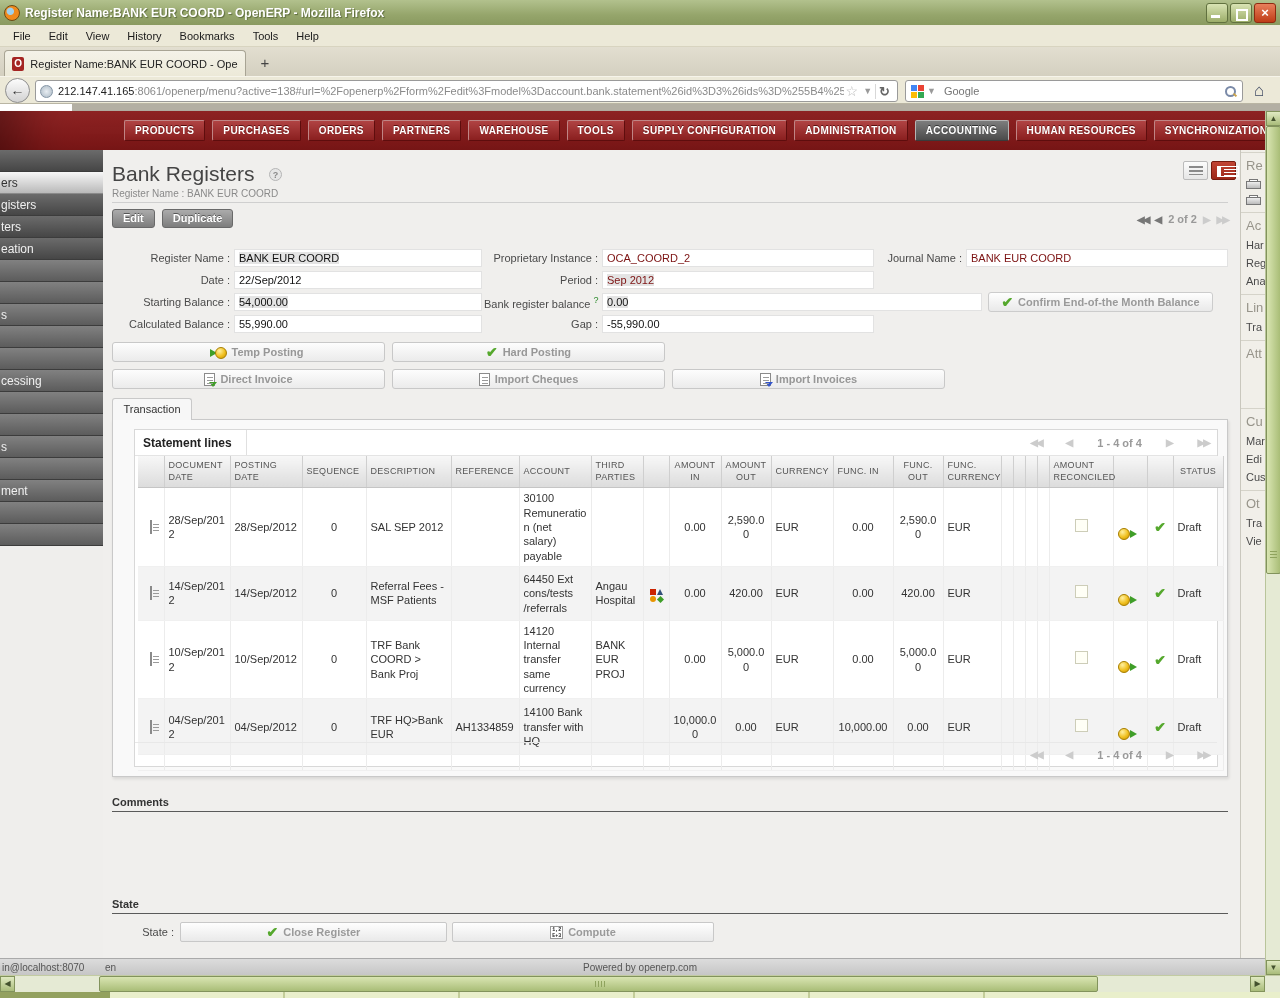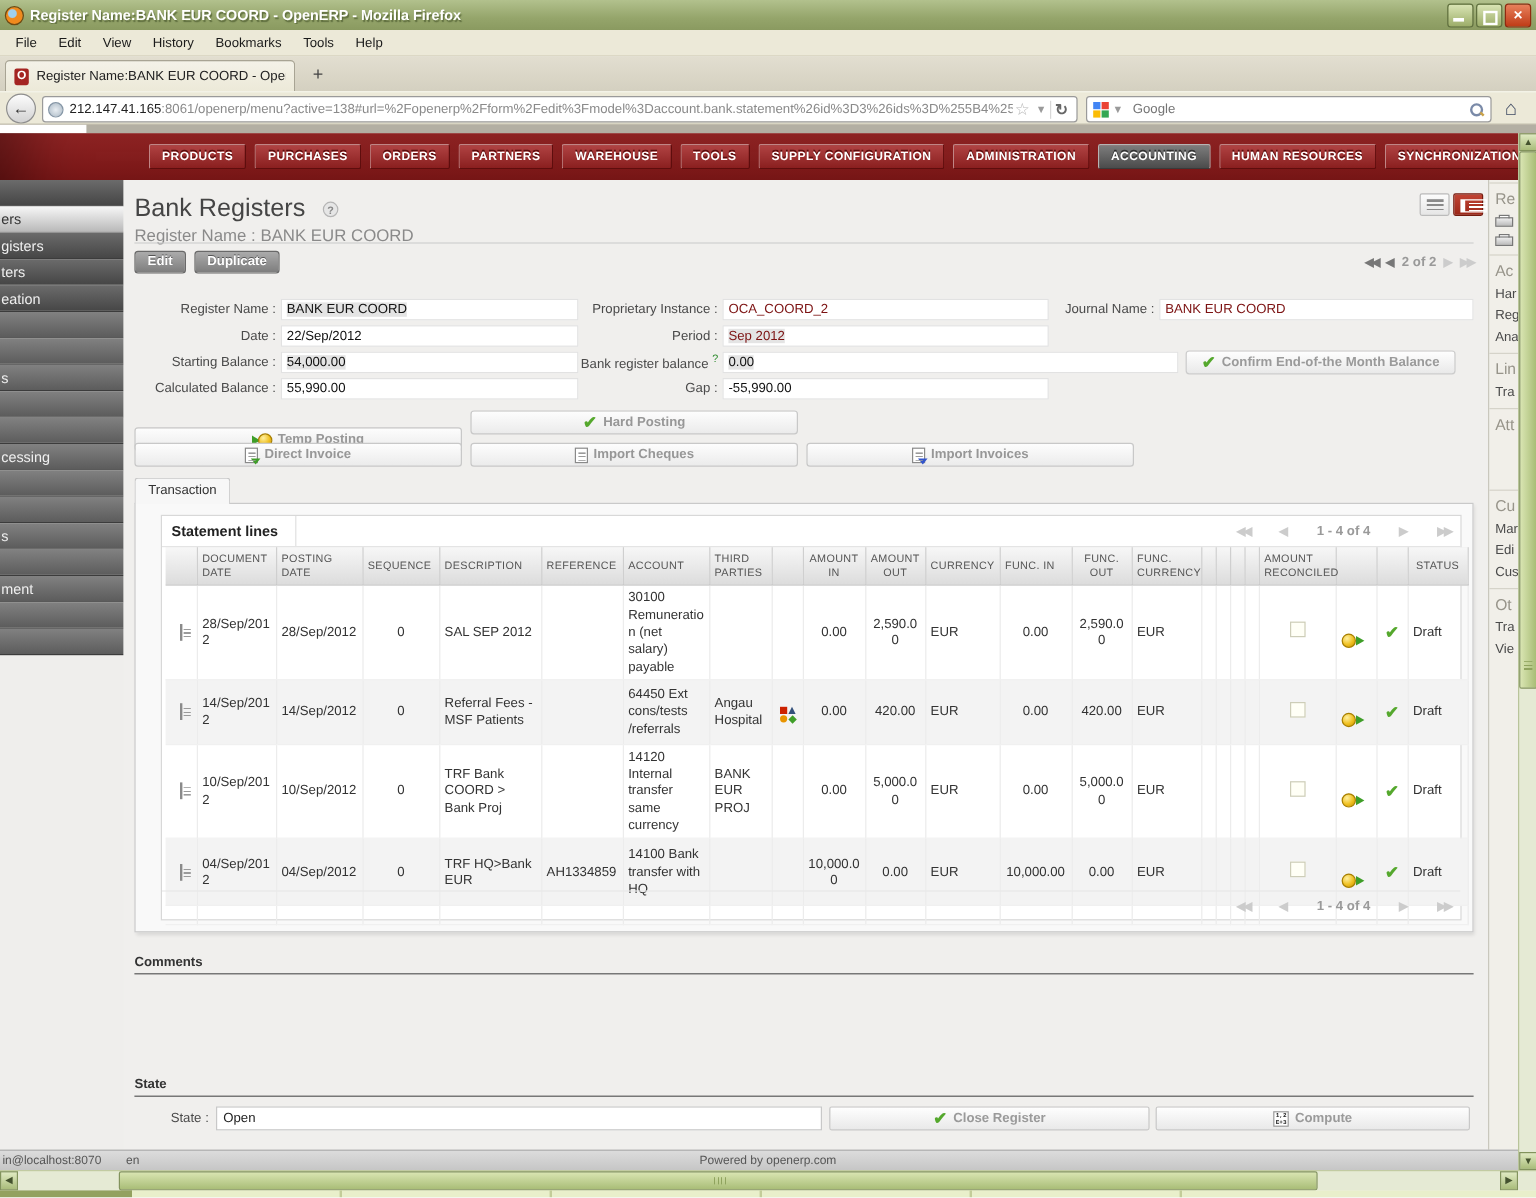--- a/index.html
+++ b/index.html
@@ -70,21 +70,21 @@
   .rsb-h { font-size:13px; color:#97948a; padding:5px 0 3px 5px; border-top:1px solid #d5d3c9; margin-top:4px; white-space:nowrap; }
   .rsb-i { font-size:11px; color:#4a4a4a; padding:3px 0 3px 5px; white-space:nowrap; display:flex; align-items:center; gap:3px; }
   .printer { width:13px; height:10px; position:relative; flex:none; }
   .printer::before { content:""; position:absolute; left:3px; top:0; width:7px; height:4px; background:#fff; border:1px solid #777; }
   .printer::after { content:""; position:absolute; left:0; bottom:0; width:13px; height:6px; background:linear-gradient(#eee,#bbb); border:1px solid #777; }
 
   
   .main { position:absolute; left:103px; top:0; width:1137px; height:808px; background:#f0efed; }
   .pg-title { position:absolute; left:9px; top:12px; font-size:21px; color:#454545; }
   .helpb { position:absolute; left:166px; top:18px; width:13px; height:13px; border-radius:50%; background:#e6e6e6; border:1px solid #b5b5b5; color:#888; font-size:9px; font-weight:bold; text-align:center; line-height:12px; }
-  .pg-sub { position:absolute; left:9px; top:38px; font-size:14px; color:#8a8a8a; }
+  .pg-sub { position:absolute; left:9px; top:38px; font-size:10px; color:#8a8a8a; }
   .pg-hr { position:absolute; left:9px; top:52px; width:1116px; border-top:1px solid #cfcfcf; }
   .viewsw { position:absolute; left:1080px; top:11px; display:flex; gap:3px; }
   .vbtn { width:25px; height:19px; border-radius:2px; position:relative; }
   .vbtn.list { background:linear-gradient(#fcfcfc,#e6e6e6); border:1px solid #bbb; }
   .vbtn.list::after { content:""; position:absolute; left:5px; top:4px; width:14px; height:9px; background:repeating-linear-gradient(to bottom,#8a8a8a 0 2px,transparent 2px 4px); }
   .vbtn.form { background:linear-gradient(#c14434,#9c2718); border:1px solid #751a0e; }
   .vbtn.form::after { content:""; position:absolute; left:5px; top:4px; width:14px; height:9px; border:1px solid #fff; background:repeating-linear-gradient(to bottom,transparent 0 2px,#fff 2px 3px); background-clip:content-box; padding-left:3px; border-left-width:4px; }
   .gbtn { display:inline-block; background:linear-gradient(#ababab,#7d7d7d); border:1px solid #696969; border-radius:3px; color:#fff; font-weight:bold; font-size:11px; text-shadow:0 -1px 0 #555; padding:2px 10px 3px; }
   .hdr-btns { position:absolute; left:9px; top:59px; display:flex; gap:7px; }
   .pager { position:absolute; top:63px; right:12px; font-size:11px; color:#999; font-weight:bold; display:flex; align-items:center; gap:6px; }
@@ -300,21 +300,21 @@
             <span>Confirm End-of-the Month Balance</span>
           </span>
       </div>
       <div class="frow" style="top:165px;">
         <span class="flbl w-l1">Calculated Balance :</span>
         <span class="fbox w-b1">55,990.00</span>
         <span class="flbl w-l2">Gap :</span>
         <span class="fbox w-b2">-55,990.00</span>
       </div>
 
-      <div class="abtn" style="left:9px;top:206px;padding-left:16px;">
+      <div class="abtn" style="left:9px;top:192px;padding-left:16px;">
           <span class="coin"></span>
           <span>Temp Posting</span>
         </div>
       <div class="abtn" style="left:289px;top:192px;">
           <span class="check"></span>
           <span>Hard Posting</span>
         </div>
       <div class="abtn" style="left:9px;top:219px;">
           <span class="docic green"></span>
           <span>Direct Invoice</span>
@@ -541,21 +541,20 @@
         </div>
       </div>
 
       <div class="sect-lbl" style="top:646px;">Comments</div>
       <div class="sect-hr" style="top:661px;"></div>
 
       <div class="sect-lbl" style="top:748px;">State</div>
       <div class="sect-hr" style="top:763px;"></div>
       <div class="state-row">
         <span class="state-lbl">State :</span>
-        <span class="state-box">Open</span>
         <span class="sbtn" style="width:267px;margin-left:6px;">
             <span class="check"></span>
             <span>Close Register</span>
           </span>
         <span class="sbtn" style="width:262px;margin-left:5px;">
             <span class="calc">1,2<br>E+3</span>
             <span>Compute</span>
           </span>
       </div>
     </div>

